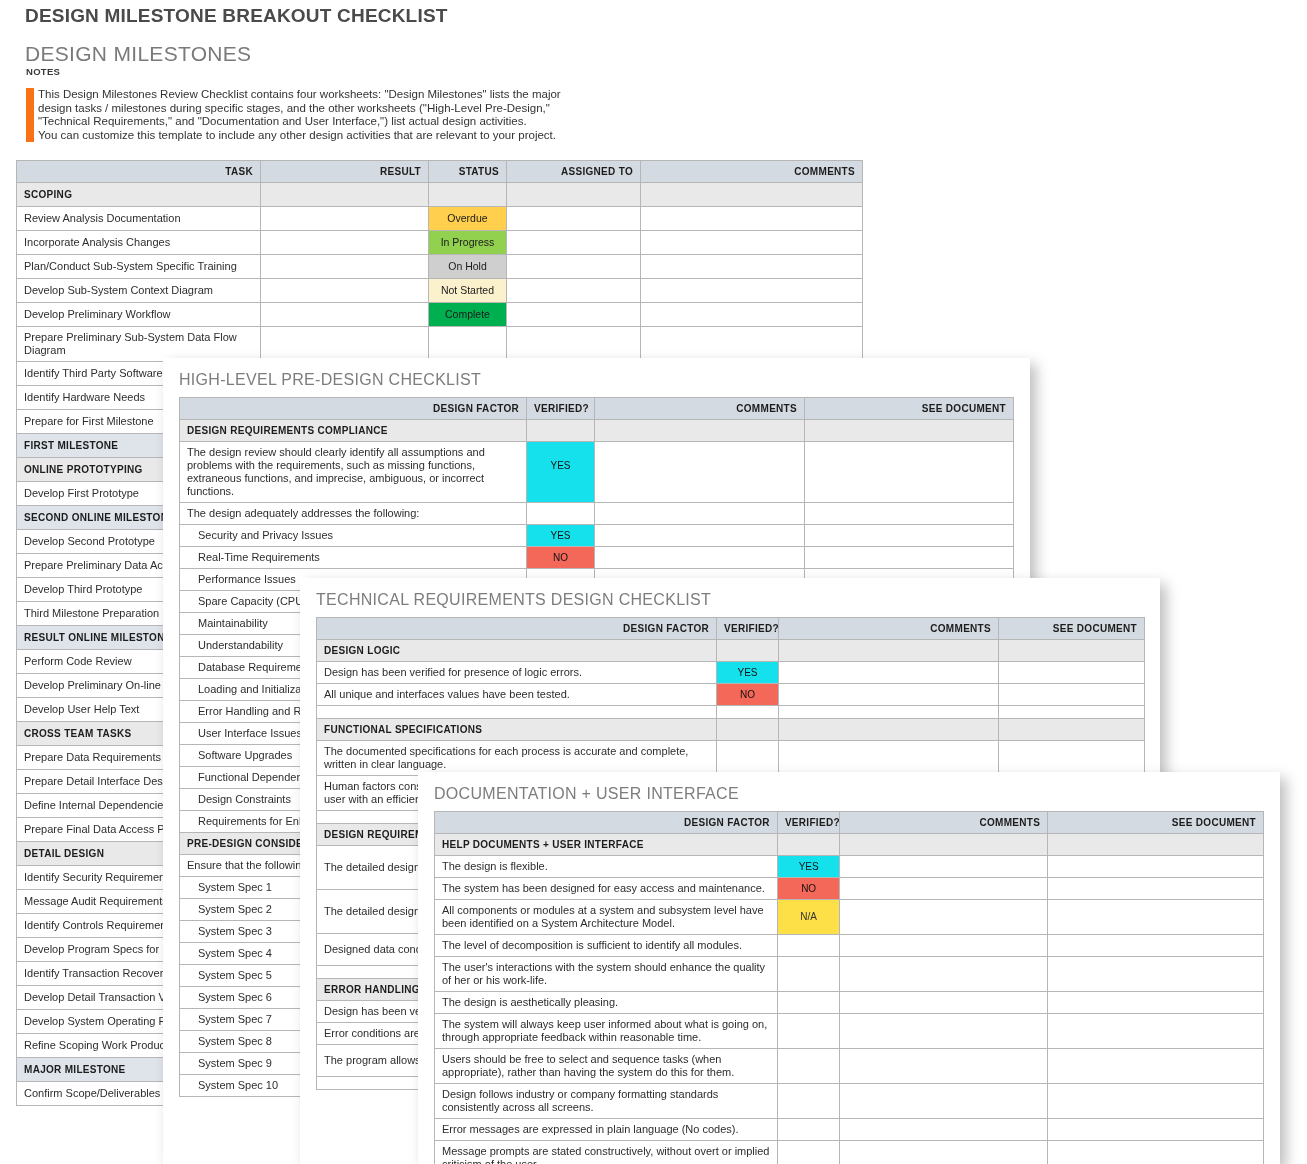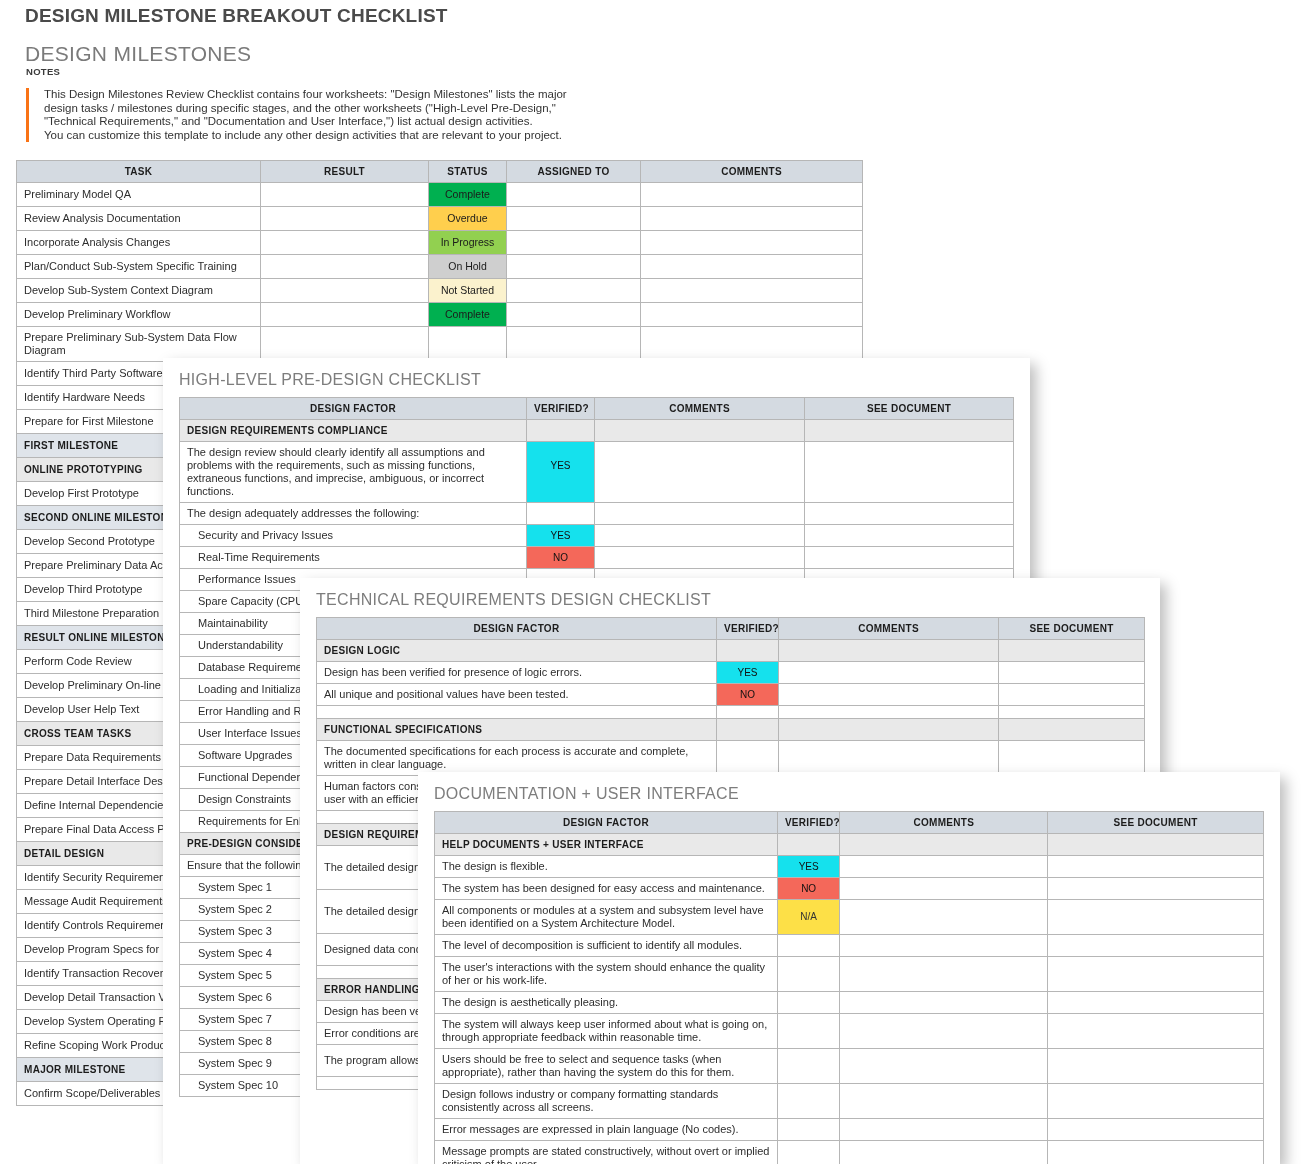--- a/index.html
+++ b/index.html
@@ -26,22 +26,22 @@
     position:absolute; left:25px; top:42px;
     font-size:21px; font-weight:normal; letter-spacing:.3px;
     color:#7a7a7a;
   }
   .notes-label {
     position:absolute; left:26px; top:66px;
     font-size:9.5px; font-weight:bold; color:#3a3a3a; letter-spacing:.3px;
   }
   .notes-box {
     position:absolute; left:26px; top:88px; width:780px;
-    border-left:3px solid #f97316;
-    padding-left:15px;
+    border-left:8px solid #f97316;
+    padding-left:4px;
   }
   .notes-box p { margin:0; font-size:11.5px; line-height:13.6px; color:#333; }
 
   
   table.grid { border-collapse:collapse; table-layout:fixed; width:100%; background:#fff; }
   table.grid td, table.grid th {
     border:1px solid #b6b6b6;
     padding:4px 7px;
     font-size:11px;
     line-height:13px;
@@ -49,21 +49,21 @@
     color:#2d2d2d;
     background:#fff;
     overflow:hidden;
     white-space:nowrap;
   }
   table.grid th {
     background:#d4dae1;
     font-weight:bold;
     font-size:10px;
     letter-spacing:.3px;
-    text-align:center;
+    text-align:right;
     height:22px;
     color:#1c1c1c;
   }
   tr.section td {
     background:#e9e9e9;
     font-weight:bold;
     font-size:10px;
     letter-spacing:.3px;
     color:#1c1c1c;
   }
@@ -153,26 +153,24 @@
     <thead>
       <tr>
         <th>TASK</th>
         <th>RESULT</th>
         <th>STATUS</th>
         <th>ASSIGNED TO</th>
         <th>COMMENTS</th>
       </tr>
     </thead>
     <tbody id="t1-body">
-        <tr>
-          <td class="task">Preliminary Model QA</td>
-          <td></td>
-          <td class="status">
-            <span class="st st-complete">Complete</span>
-          </td>
+        <tr class="section">
+          <td>SCOPING</td>
+          <td></td>
+          <td></td>
           <td></td>
           <td></td>
         </tr>
         <tr>
           <td class="task">Review Analysis Documentation</td>
           <td></td>
           <td class="status">
             <span class="st st-overdue">Overdue</span>
           </td>
           <td></td>
@@ -673,21 +671,21 @@
           </tr>
           <tr>
             <td class="factor">Design has been verified for presence of logic errors.</td>
             <td class="verified">
               <span class="v v-yes" style="line-height: 21px;">YES</span>
             </td>
             <td></td>
             <td></td>
           </tr>
           <tr>
-            <td class="factor">All unique and positional values have been tested.</td>
+            <td class="factor">All unique and interfaces values have been tested.</td>
             <td class="verified">
               <span class="v v-no" style="line-height: 21px;">NO</span>
             </td>
             <td></td>
             <td></td>
           </tr>
           <tr class="spacer">
             <td></td>
             <td></td>
             <td></td>

